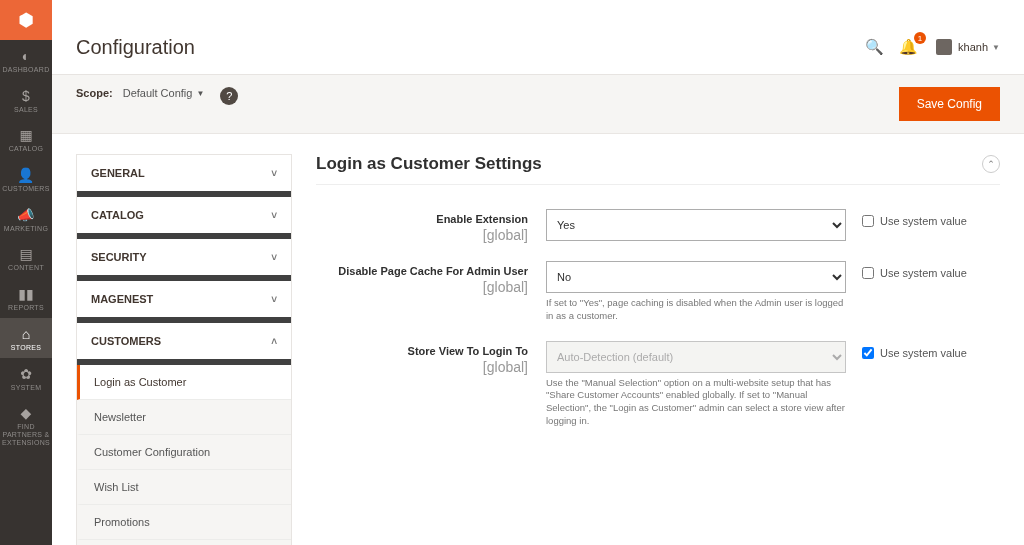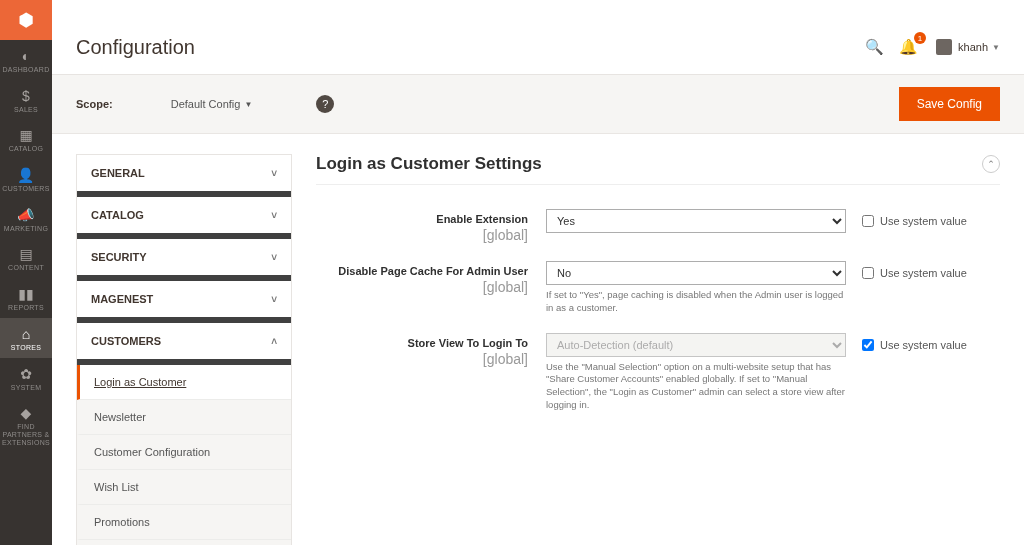--- a/index.html
+++ b/index.html
@@ -25,21 +25,21 @@
   .header .spacer { flex:1; }
   .header .ic-btn { width:26px; height:26px; display:flex; align-items:center; justify-content:center; font-size:15px; color:#41362f; cursor:pointer; margin-left:8px; position:relative; }
   .badge { position:absolute; top:-2px; right:-4px; background:#eb5202; color:#fff; font-size:8px; width:12px; height:12px; border-radius:50%; display:flex; align-items:center; justify-content:center; }
   .user { display:flex; align-items:center; margin-left:14px; cursor:pointer; }
   .user .av { width:16px; height:16px; background:#6d6661; display:inline-block; margin-right:6px; border-radius:2px; }
   .user .nm { font-size:11px; color:#41362f; margin-right:4px; }
   .user .car { font-size:8px; color:#777; }
 
   
   .scope-bar {
-    display:flex; align-items:center; padding: 12px 24px; background:#f6f5f3; border-bottom:1px solid #e9e6e3;gap:48px;
+    display:flex; align-items:flex-start; padding: 12px 24px; background:#f6f5f3; border-bottom:1px solid #e9e6e3;
   }
   .scope-bar .lbl { font-weight:bold; font-size:11px; margin-right:10px; }
   .scope-bar .sel { font-size:11px; color:#555; margin-right:8px; display:flex; align-items:center; cursor:pointer; }
   .scope-bar .sel .car { font-size:8px; margin-left:4px; color:#555; }
   .scope-bar .help { width:18px; height:18px; border-radius:50%; background:#514943; color:#fff; font-size:11px; display:flex; align-items:center; justify-content:center; margin-left:8px; cursor:pointer; }
   .scope-bar .spacer { flex:1; }
   .btn-primary {
     background:#eb5202; color:#fff; border:none; padding:10px 18px; font-size:12px; cursor:pointer;
   }
 
@@ -50,36 +50,36 @@
     border-bottom:6px solid #404040; padding: 12px 14px; font-size:11px; font-weight:bold; color:#41362f;
     display:flex; align-items:center; justify-content:space-between; cursor:pointer; text-transform:uppercase;
   }
   .acc-section:last-child { border-bottom:none; }
   .acc-section .chev { font-size:10px; color:#777; }
   .acc-sub { background:#f6f5f3; }
   .acc-sub .item {
     padding: 11px 14px 11px 14px; font-size:11px; color:#555; cursor:pointer; border-bottom:1px solid #ececea; border-left:3px solid transparent;
   }
   .acc-sub .item:last-child { border-bottom:none; }
-  .acc-sub .item.active { border-left:3px solid #eb5202; color:#41362f; background:#fff;text-decoration:underline; }
+  .acc-sub .item.active { border-left:3px solid #eb5202; color:#41362f; background:#fff; }
 
   
   .panel { flex:1; }
   .panel-head { display:flex; align-items:center; justify-content:space-between; padding-bottom:10px; border-bottom:1px solid #eee; }
   .panel-title { font-size:17px; font-weight:bold; color:#303030; }
   .panel-collapse { width:18px; height:18px; border:1px solid #ccc; border-radius:50%; display:flex; align-items:center; justify-content:center; font-size:9px; color:#777; cursor:pointer; }
 
   .form { padding-top:24px; }
   .row { display:flex; align-items:flex-start; margin-bottom:18px; }
   .row .label-col { width: 230px; text-align:right; padding-right:18px; padding-top:4px; }
   .row .label-col .lbl { font-size:11px; color:#303030; font-weight:600; display:block; }
   .row .label-col .scope { font-size:14px; color:#999; display:block; margin-top:2px; }
   .row .field-col { flex:1; max-width:300px; }
   .row .field-col select {
-    width:100%; height:24px; border:1px solid #adadad; font-size:11px; padding:0 6px; background:#fff; color:#303030;
+    width:100%; height:32px; border:1px solid #adadad; font-size:11px; padding:0 6px; background:#fff; color:#303030;
   }
   .row .field-col select:disabled { background:#f0efed; color:#888; }
   .row .field-col .note { font-size:9.5px; color:#777; margin-top:4px; line-height:1.35; }
   .row .sys-col { padding-left:16px; padding-top:6px; display:flex; align-items:center; gap:6px; }
   .row .sys-col input { width:12px; height:12px; }
   .row .sys-col label { font-size:11px; color:#555; }
 
   
   .u { font-family: Arial, sans-serif; }
 </style>

